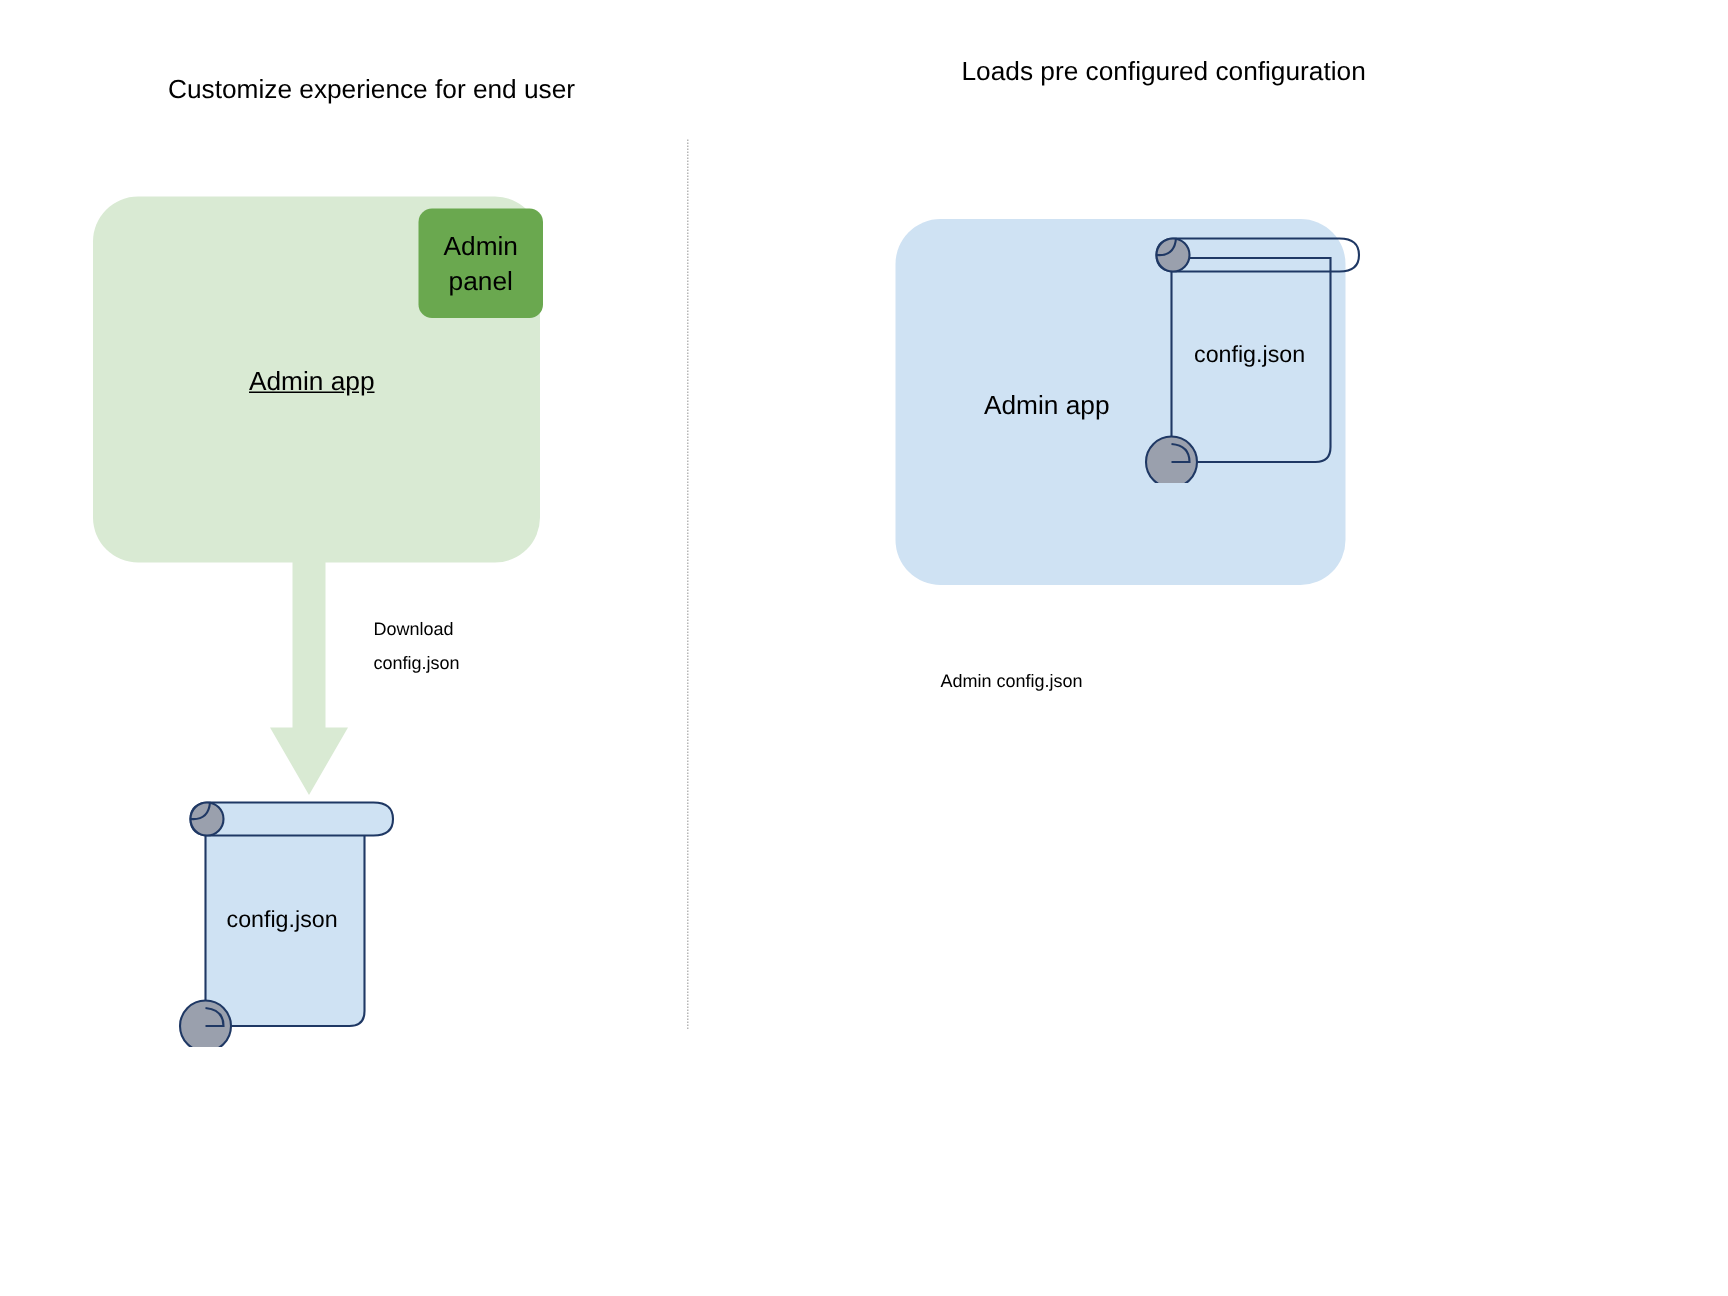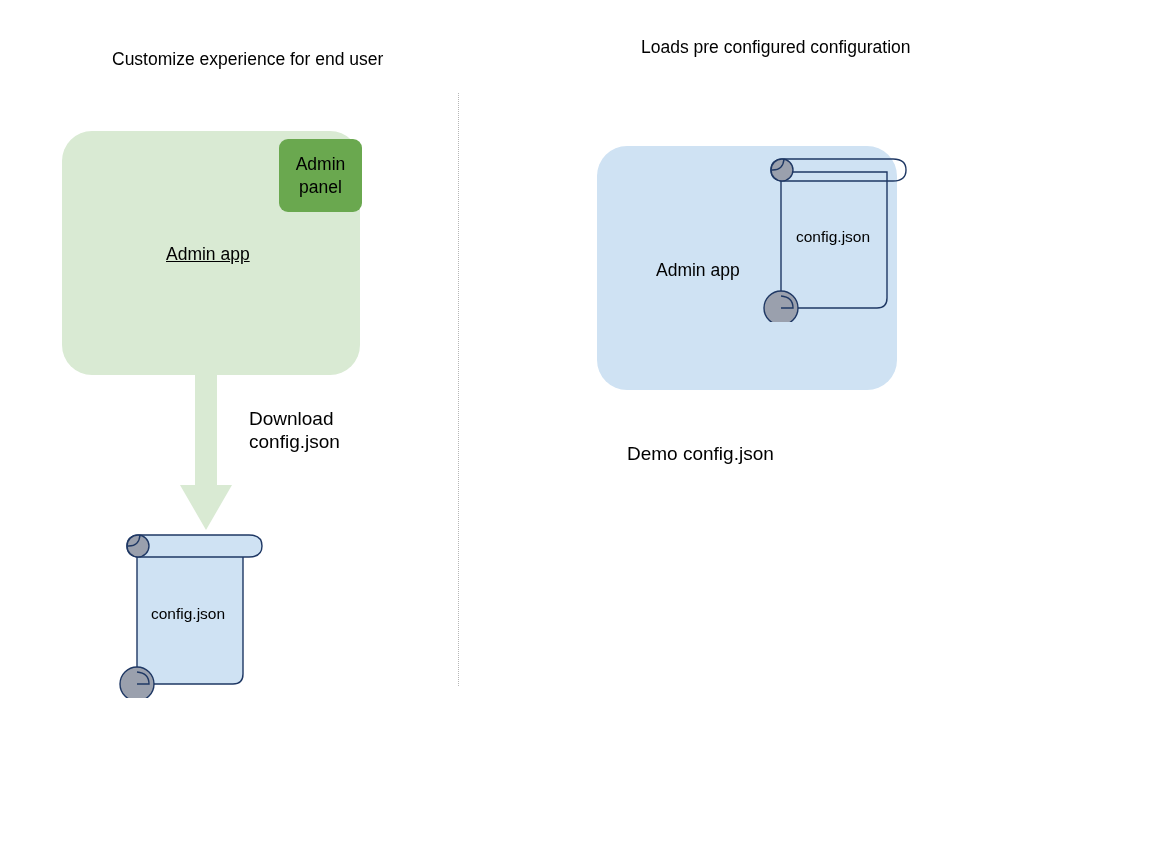--- a/index.html
+++ b/index.html
@@ -32,21 +32,21 @@
     line-height: 22px;
     white-space: nowrap;
     color: #000;
     margin-left: 36px;
   }
   #title-left  { left: 76px;  top: 48px; }
   #title-right { left: 605px; top: 36px; text-align: center; }
 
   .flow-label {
     position: absolute;
-    font-size: 19px;
+    font-size: 12px;
     line-height: 22.5px;
     color: #000;
     white-space: pre-line;
   }
   #arrow-label { left: 249px; top: 408px; }
   #loads-label { left: 627px; top: 443px; }
 
   
   .app-card {
     position: absolute;
@@ -175,15 +175,15 @@
     <path d="M 19 22 L 125 22 L 125 148 Q 125 158 115 158 L 19 158 Z" fill="none" stroke="#1f3864" stroke-width="1.4"></path>
     <path d="M 19 141 a 17 17 0 1 0 0 34 a 17 17 0 0 0 0 -34 Z" fill="#9aa0ad" stroke="#1f3864" stroke-width="1.4"></path>
     <path d="M 19 158 L 31 158 Q 31 147 19 146" fill="none" stroke="#1f3864" stroke-width="1.4"></path>
     <path d="M 22 9 L 131 9 Q 144 9 144 20 Q 144 31 131 31 L 22 31 Q 9 31 9 20 Q 9 9 22 9 Z" fill="none" stroke="#1f3864" stroke-width="1.4"></path>
     <circle cx="20" cy="20" r="11" fill="#9aa0ad" stroke="#1f3864" stroke-width="1.4"></circle>
     <path d="M 9 20 Q 21 21 22 9" fill="none" stroke="#1f3864" stroke-width="1.4"></path>
   </svg>
 
   <div class="scroll-label" id="scroll-right-label">config.json</div>
 
-  <div class="flow-label" id="loads-label">Demo config.json</div>
+  <div class="flow-label" id="loads-label">Admin config.json</div>
 
 </div>
 
 </body></html>

